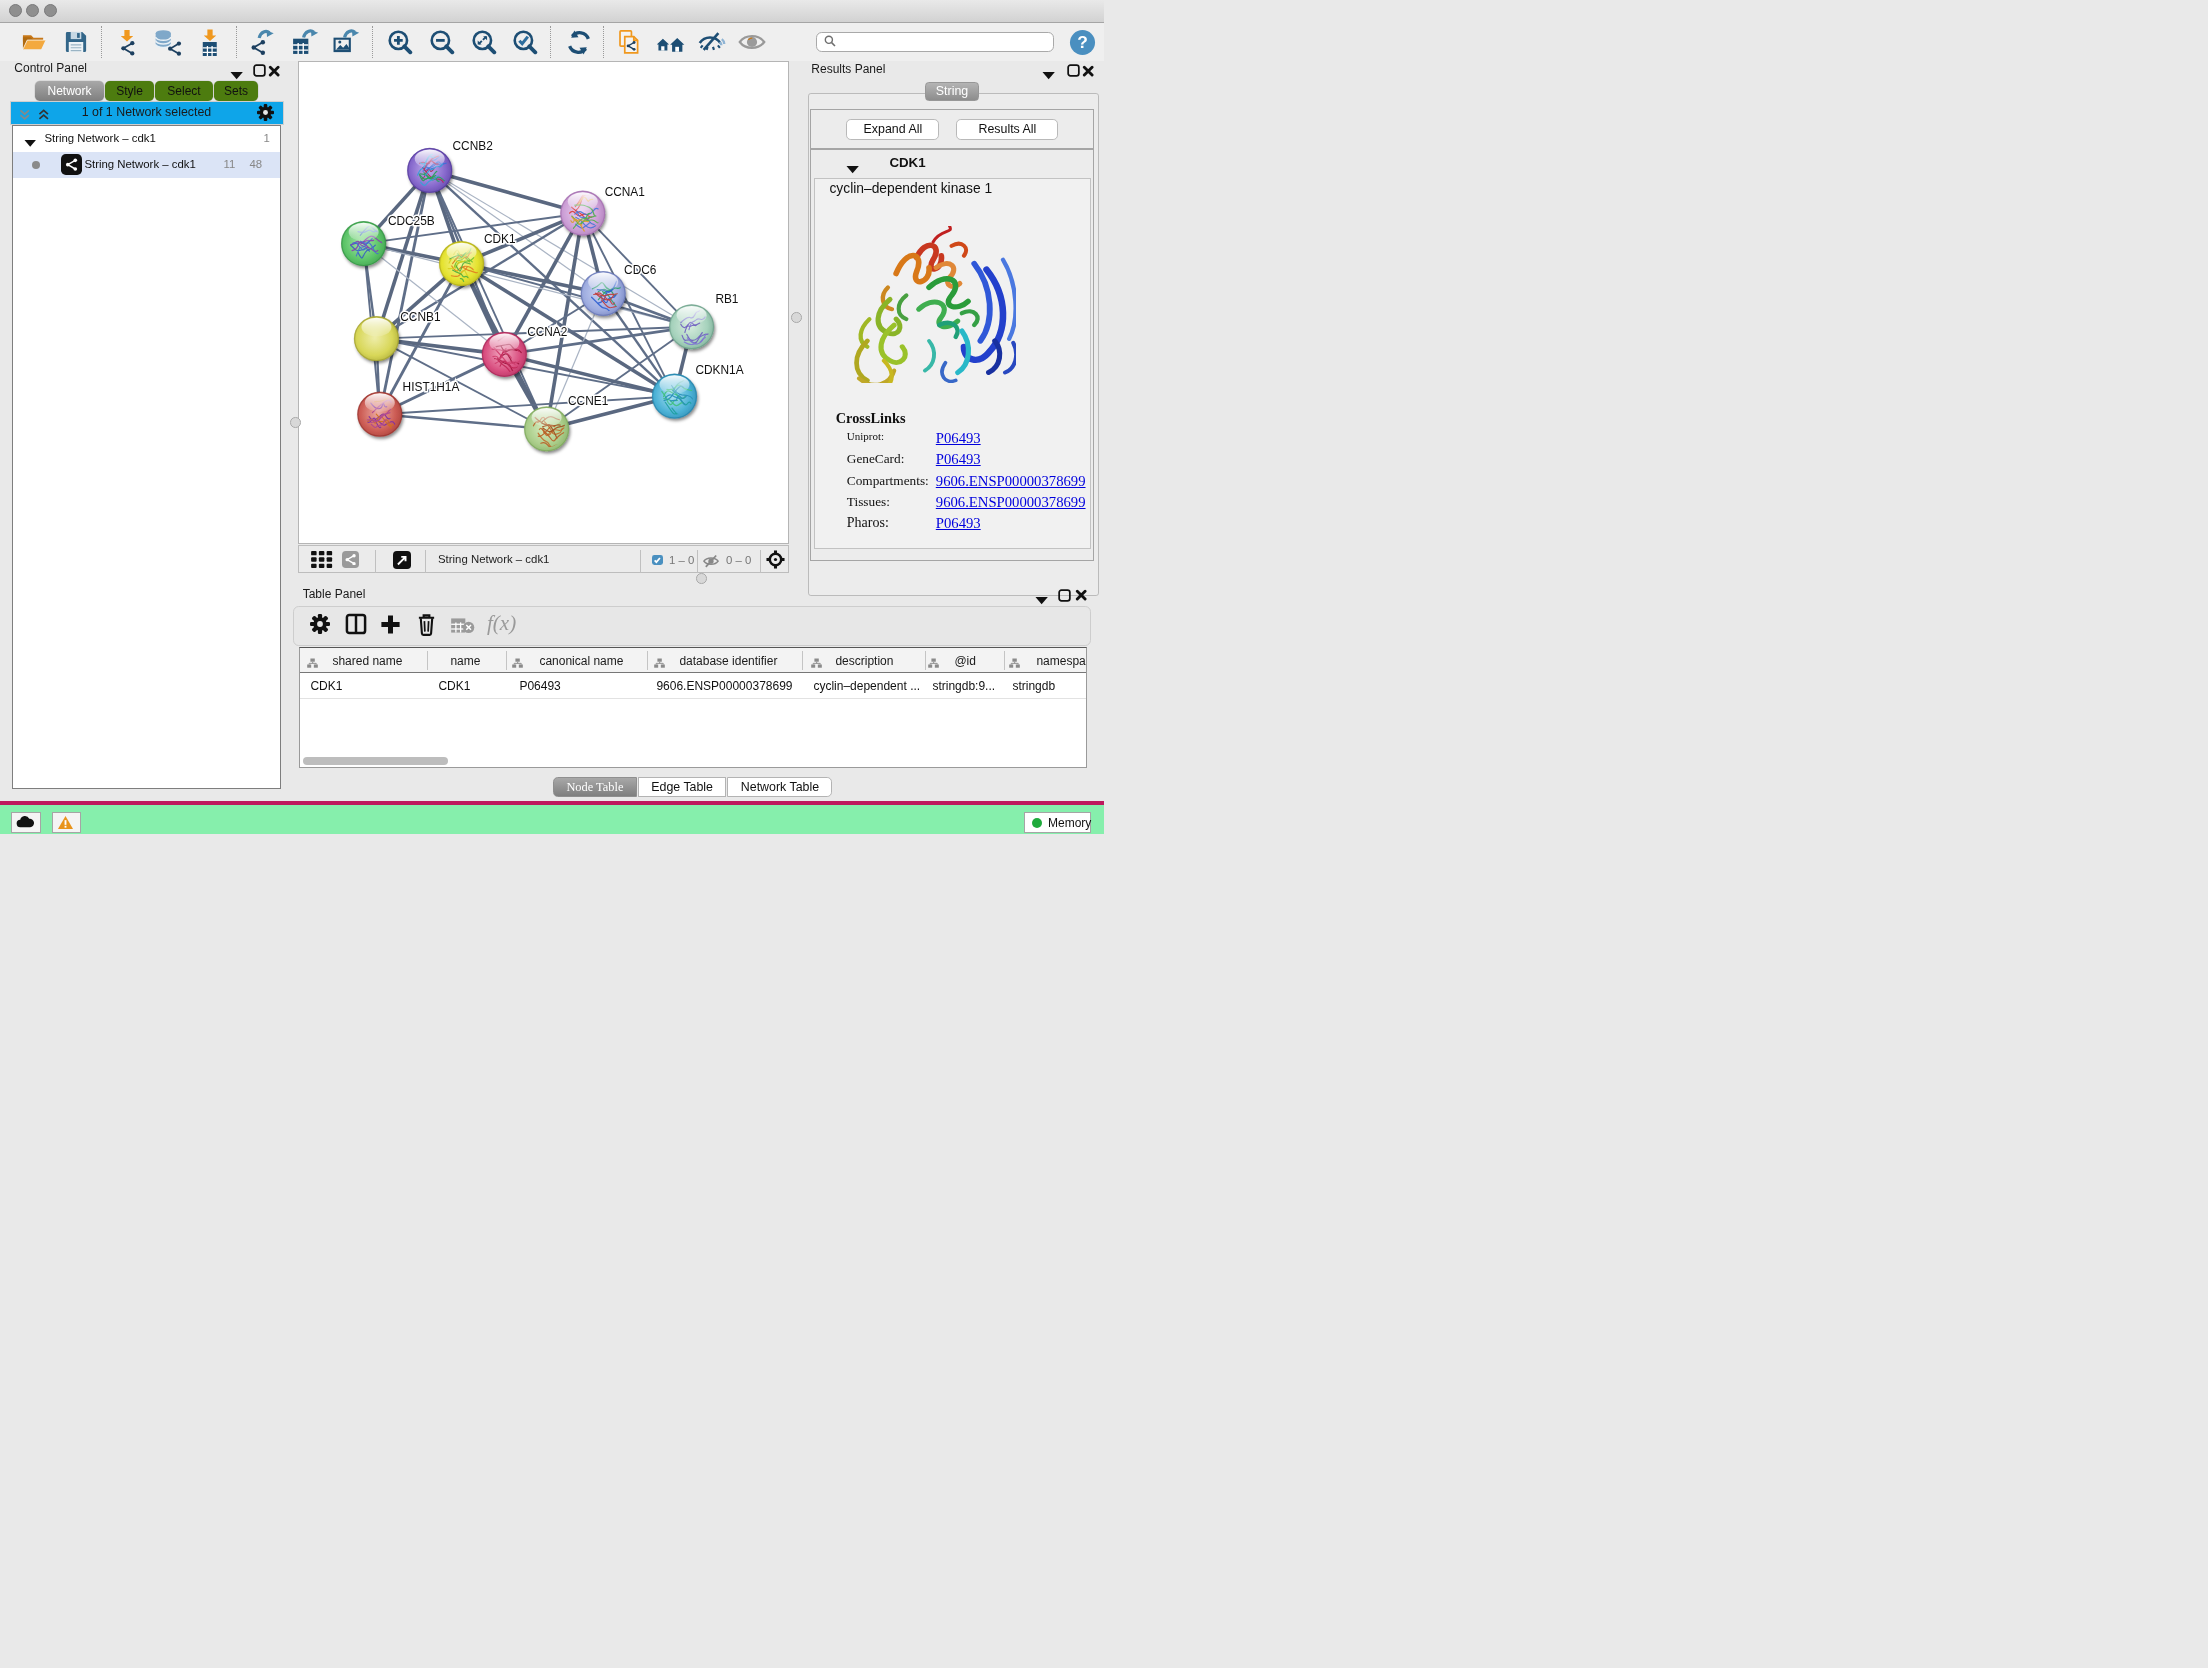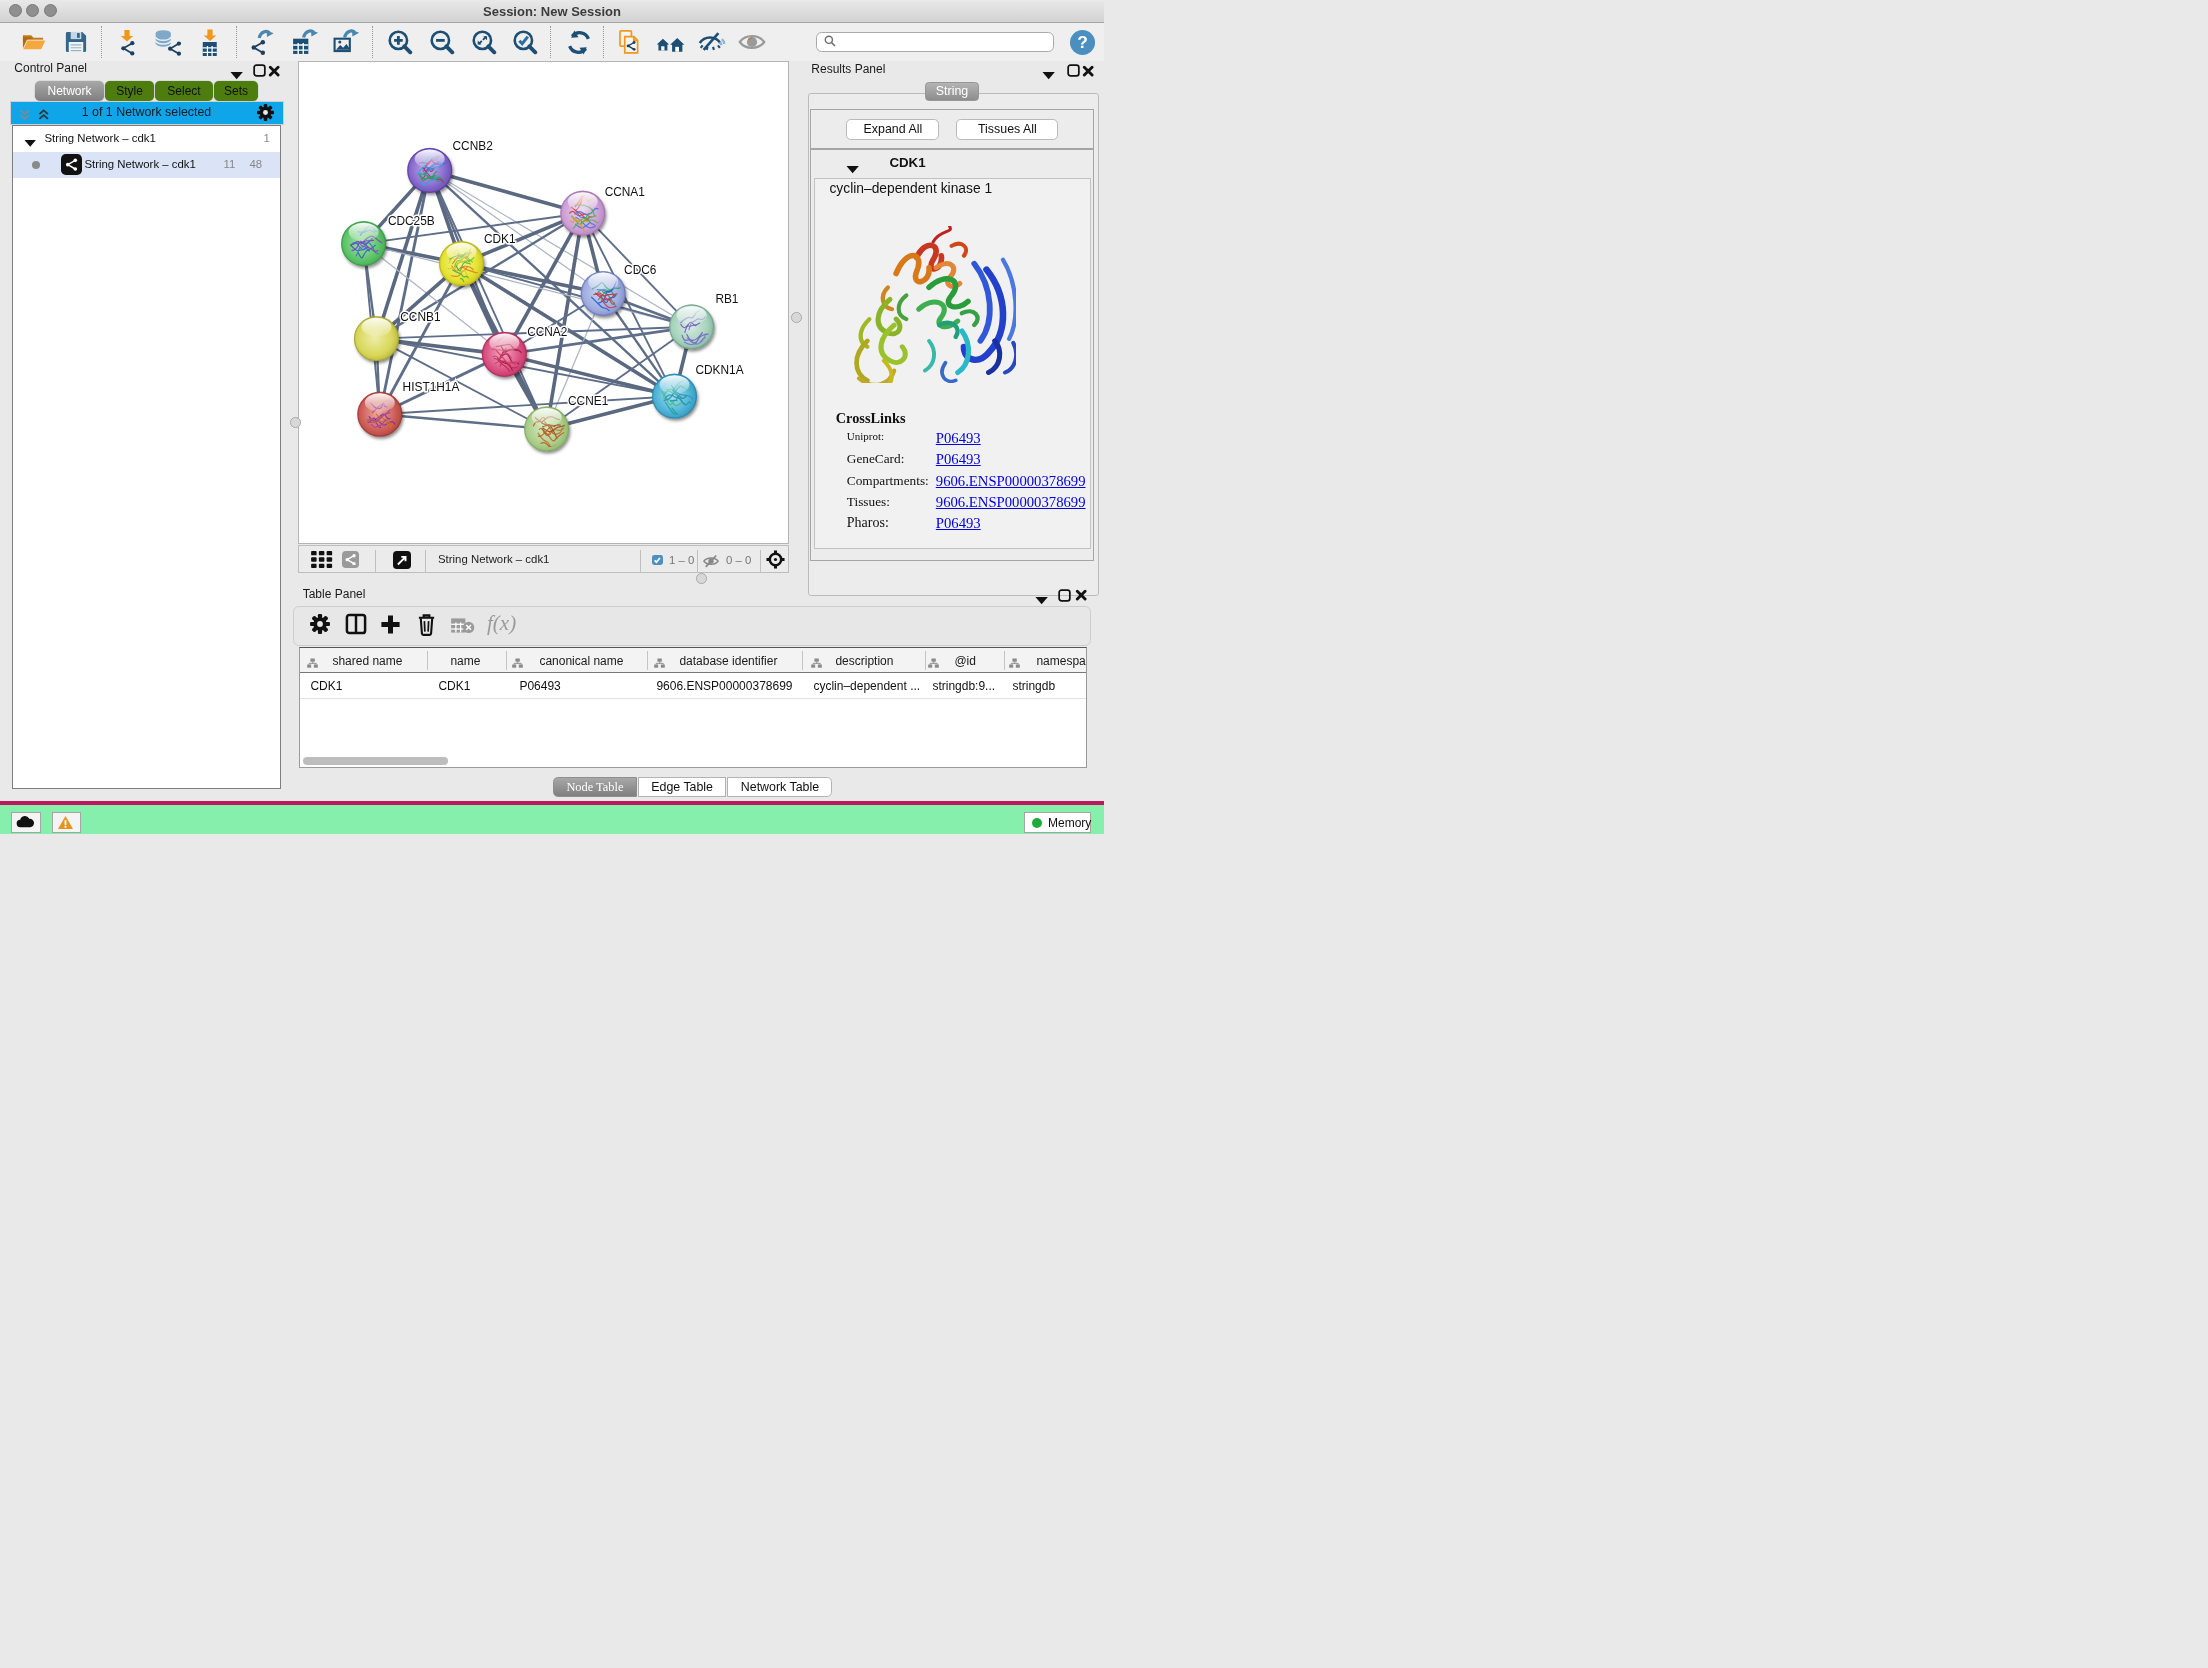--- a/index.html
+++ b/index.html
@@ -17,21 +17,20 @@
   .segsel{background:linear-gradient(#a8a8a8,#7f7f7f);color:#fff;border-color:#8f8f8f}
   .sbtn{position:absolute;top:7.1px;height:18.5px;background:#f4f4f4;border:1px solid #a5a5a5;display:inline-block}
   .sbtn svg{position:absolute;left:3.8px;top:1.9px}
   .handle{position:absolute;width:8.6px;height:8.6px;border-radius:50%;background:#d8d8d8;border:1px solid #aaa}
   </style></head>
 <body>
 <div id="titlebar">
   <span class="light" style="left:8.6px"></span>
     <span class="light" style="left:26px"></span>
     <span class="light" style="left:44px"></span>
-  <div id="title">Session: New Session</div>
 </div>
 <div id="toolbar">
     <div class="tbi" style="left:34px"><svg width="27" height="26" viewBox="0 0 27 27">
         <path d="M2,6.5 h8.5 l2.5,2.5 H23 v4 H2 z" fill="#c87818"></path>
         <path d="M2,21 L2,8.5 h8 l2.5,2.5 H23 z" fill="#b06a10"></path>
         <path d="M2,21 L6.5,11.5 h19 L21,21 z" fill="#f3a93f"></path>
         <path d="M2,21 L6.5,11.5 h19" fill="none" stroke="#fff" stroke-width="0.8"></path>
       </svg></div>
     <div class="tbi" style="left:76px"><svg width="26" height="26" viewBox="0 0 27 27">
         <path d="M3,4.5 a1.5,1.5 0 0 1 1.5,-1.5 H20 l4,4 V22.5 a1.5,1.5 0 0 1 -1.5,1.5 H4.5 a1.5,1.5 0 0 1 -1.5,-1.5 z" fill="#336689"></path>
@@ -651,21 +650,21 @@
     <div style="position:absolute;left:269px;top:1.9px"><svg width="13" height="13" viewBox="0 0 13.5 13.5">
         <rect x="1.2" y="1.2" width="11.1" height="11.1" rx="2.4" fill="none" stroke="#111" stroke-width="1.8"></rect>
       </svg></div>
     <div style="position:absolute;left:284px;top:1.9px"><svg width="12.4" height="12.4" viewBox="0 0 13 13">
         <path d="M2.4,2.4 L10.6,10.6 M10.6,2.4 L2.4,10.6" stroke="#111" stroke-width="3" stroke-linecap="round"></path>
       </svg></div>
     <div style="position:absolute;left:9.5px;top:32px;width:289px;height:501px;background:#ececec;border:1px solid #bbb;border-radius:2.9px"></div>
     <div style="position:absolute;left:127px;top:21px;width:52px;height:17px;background:linear-gradient(#b4b4b4,#8d8d8d);border:1px solid #979797;border-radius:3.8px;color:#fff;font-size:12.4px;text-align:center;line-height:17px">String</div>
     <div style="position:absolute;left:12.4px;top:48px;width:282px;height:38px;background:#ececec;border:1px solid #a5a5a5">
       <div class="wbtn" style="left:35px;top:8.6px;width:91px">Expand All</div>
-      <div class="wbtn" style="left:145px;top:8.6px;width:100px">Tissues All</div>
+      <div class="wbtn" style="left:145px;top:8.6px;width:100px">Results All</div>
     </div>
     <div style="position:absolute;left:13.3px;top:487px;width:27.6px;height:6.7px;background:#c2c2c2;border-radius:3.8px"></div>
     <div style="position:absolute;left:12.4px;top:88px;width:282px;height:410px;background:#ececec;border:1px solid #a5a5a5">
       <span style="position:absolute;left:35px;top:9.5px"><svg width="13.3" height="8.6" viewBox="0 0 14 9">
           <path d="M0.5,1 h13 L7.0,8.68 z" fill="#111"></path>
         </svg></span>
       <span style="position:absolute;left:78px;top:4.8px;font-size:13.3px;font-weight:bold;color:#111">CDK1</span>
       <div style="position:absolute;left:2.4px;top:27.6px;width:275px;height:369px;background:#f1f1f1;border:1px solid #c2c2c2">
         <div style="position:absolute;left:14.7px;top:2.9px;font-size:13.8px;color:#111">cyclin–dependent kinase 1</div>
         <div style="position:absolute;left:20px;top:47px"><svg width="181" height="157" viewBox="0 0 190 165">

